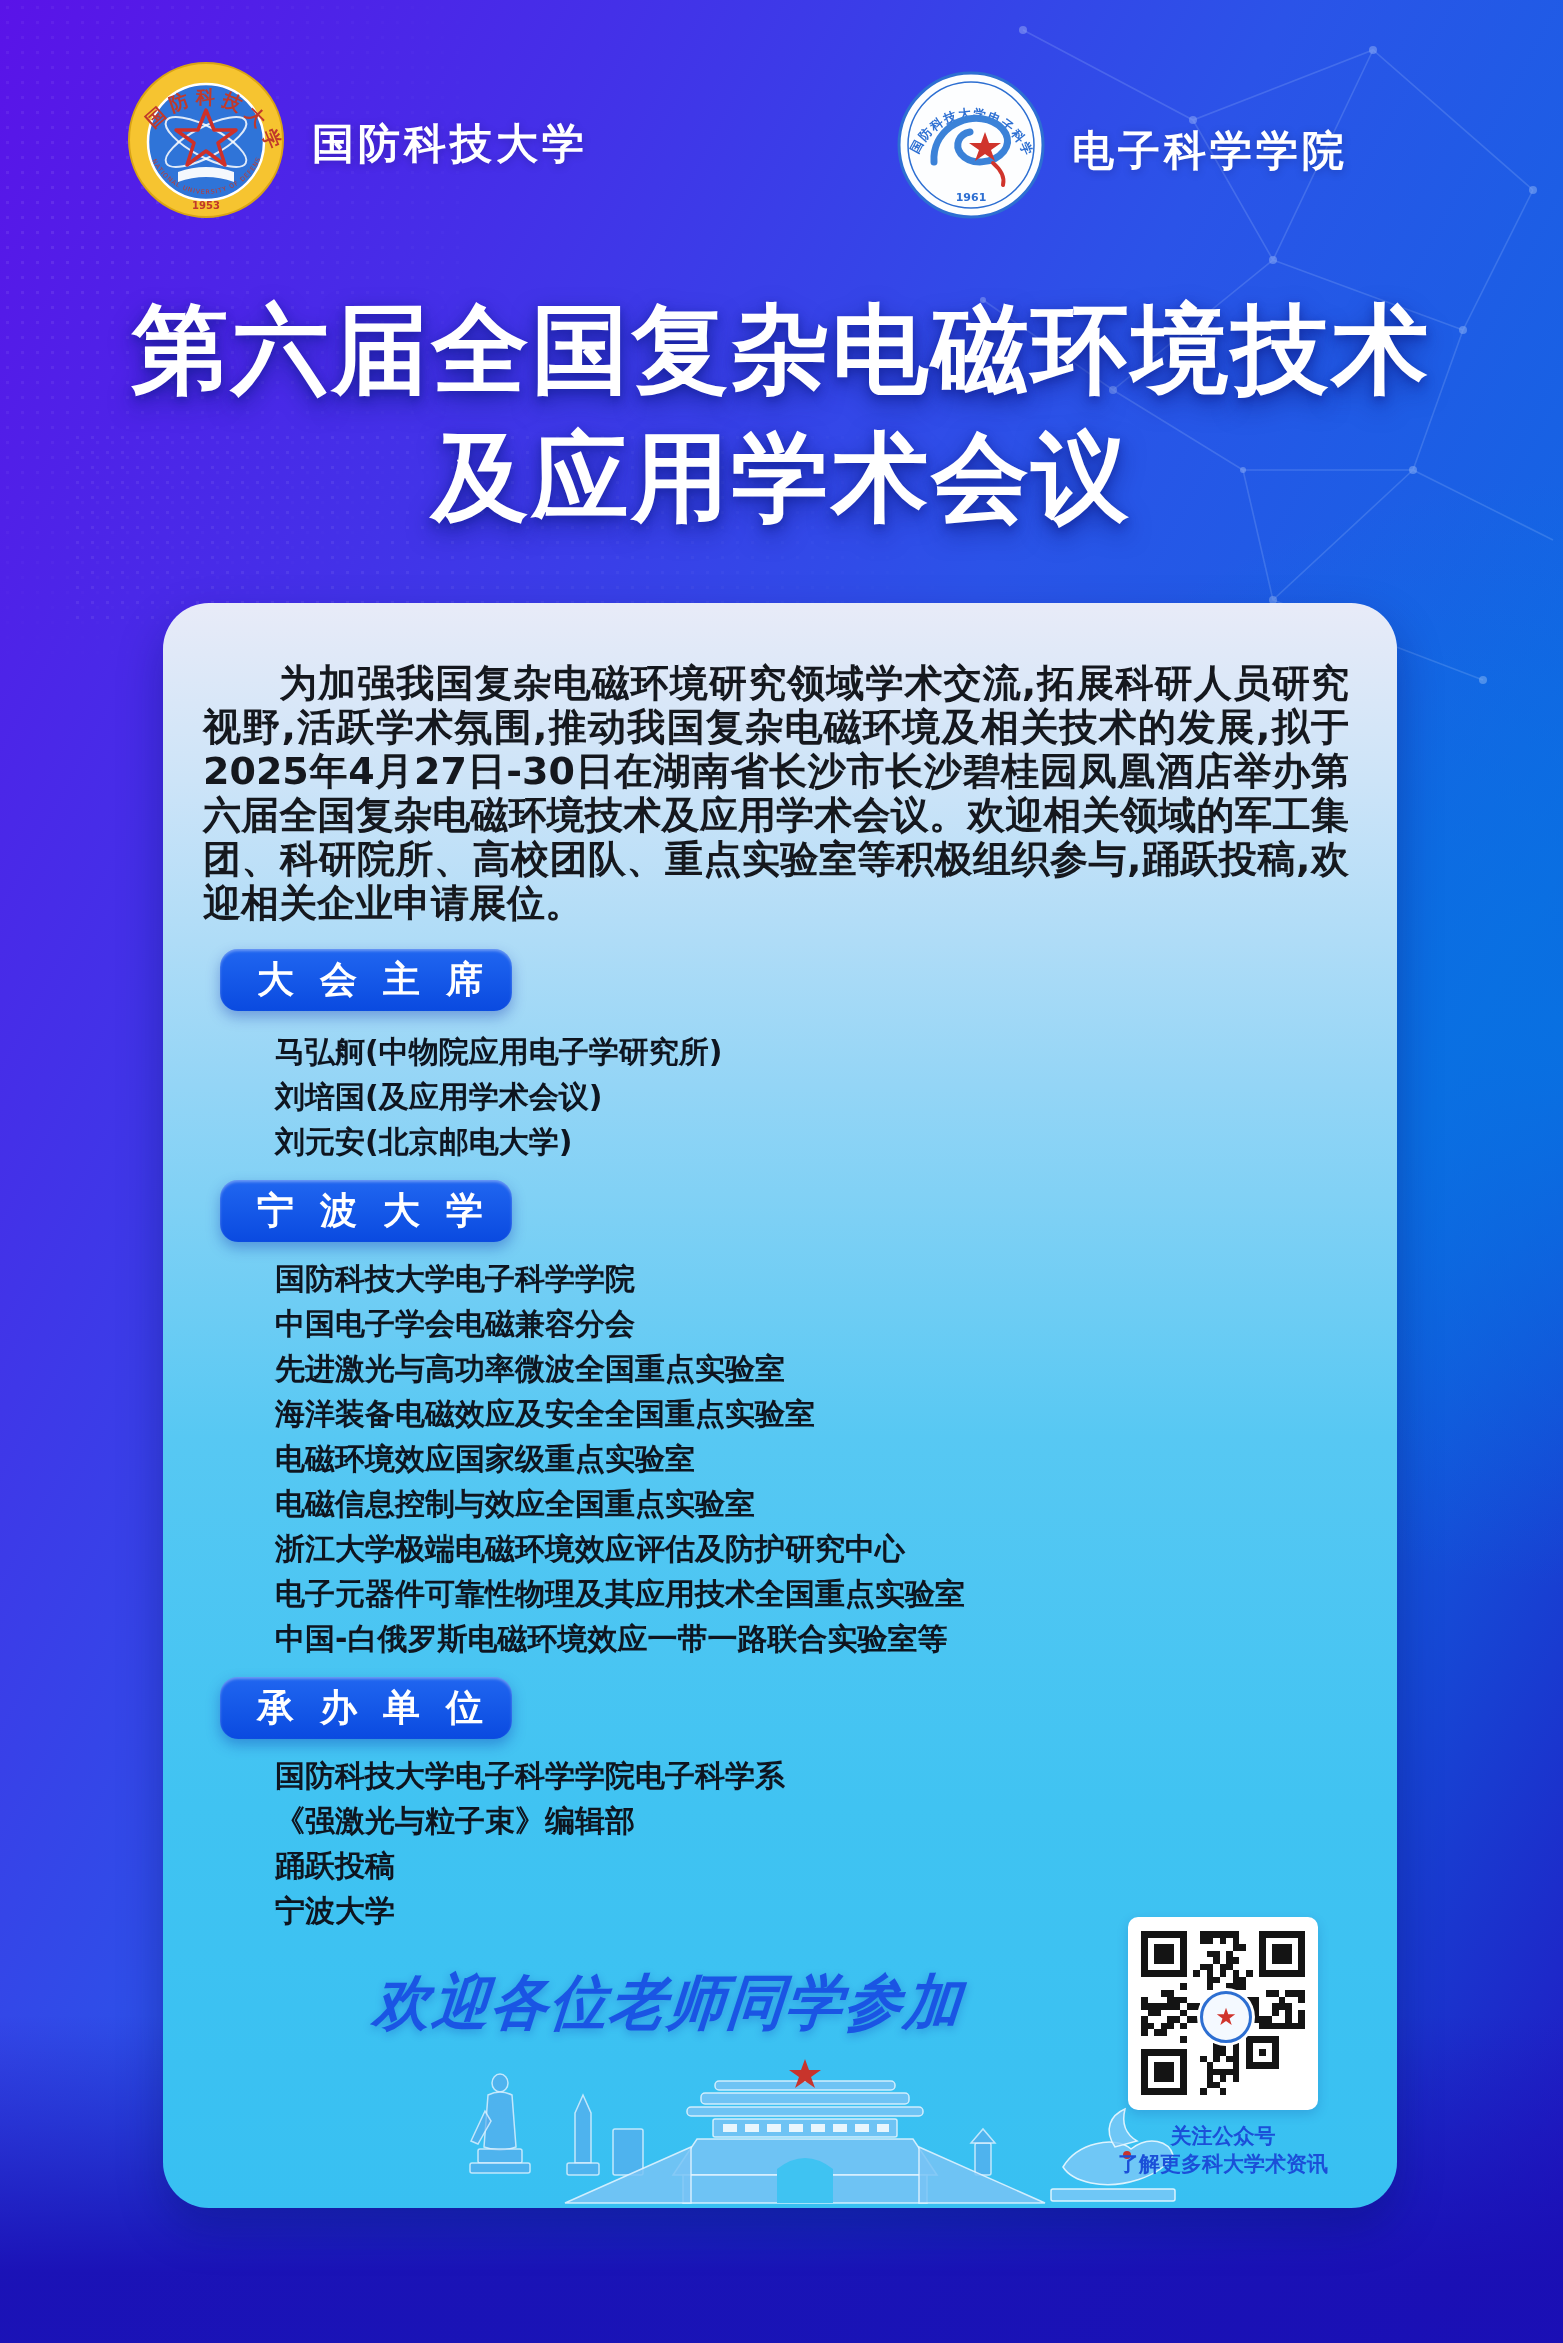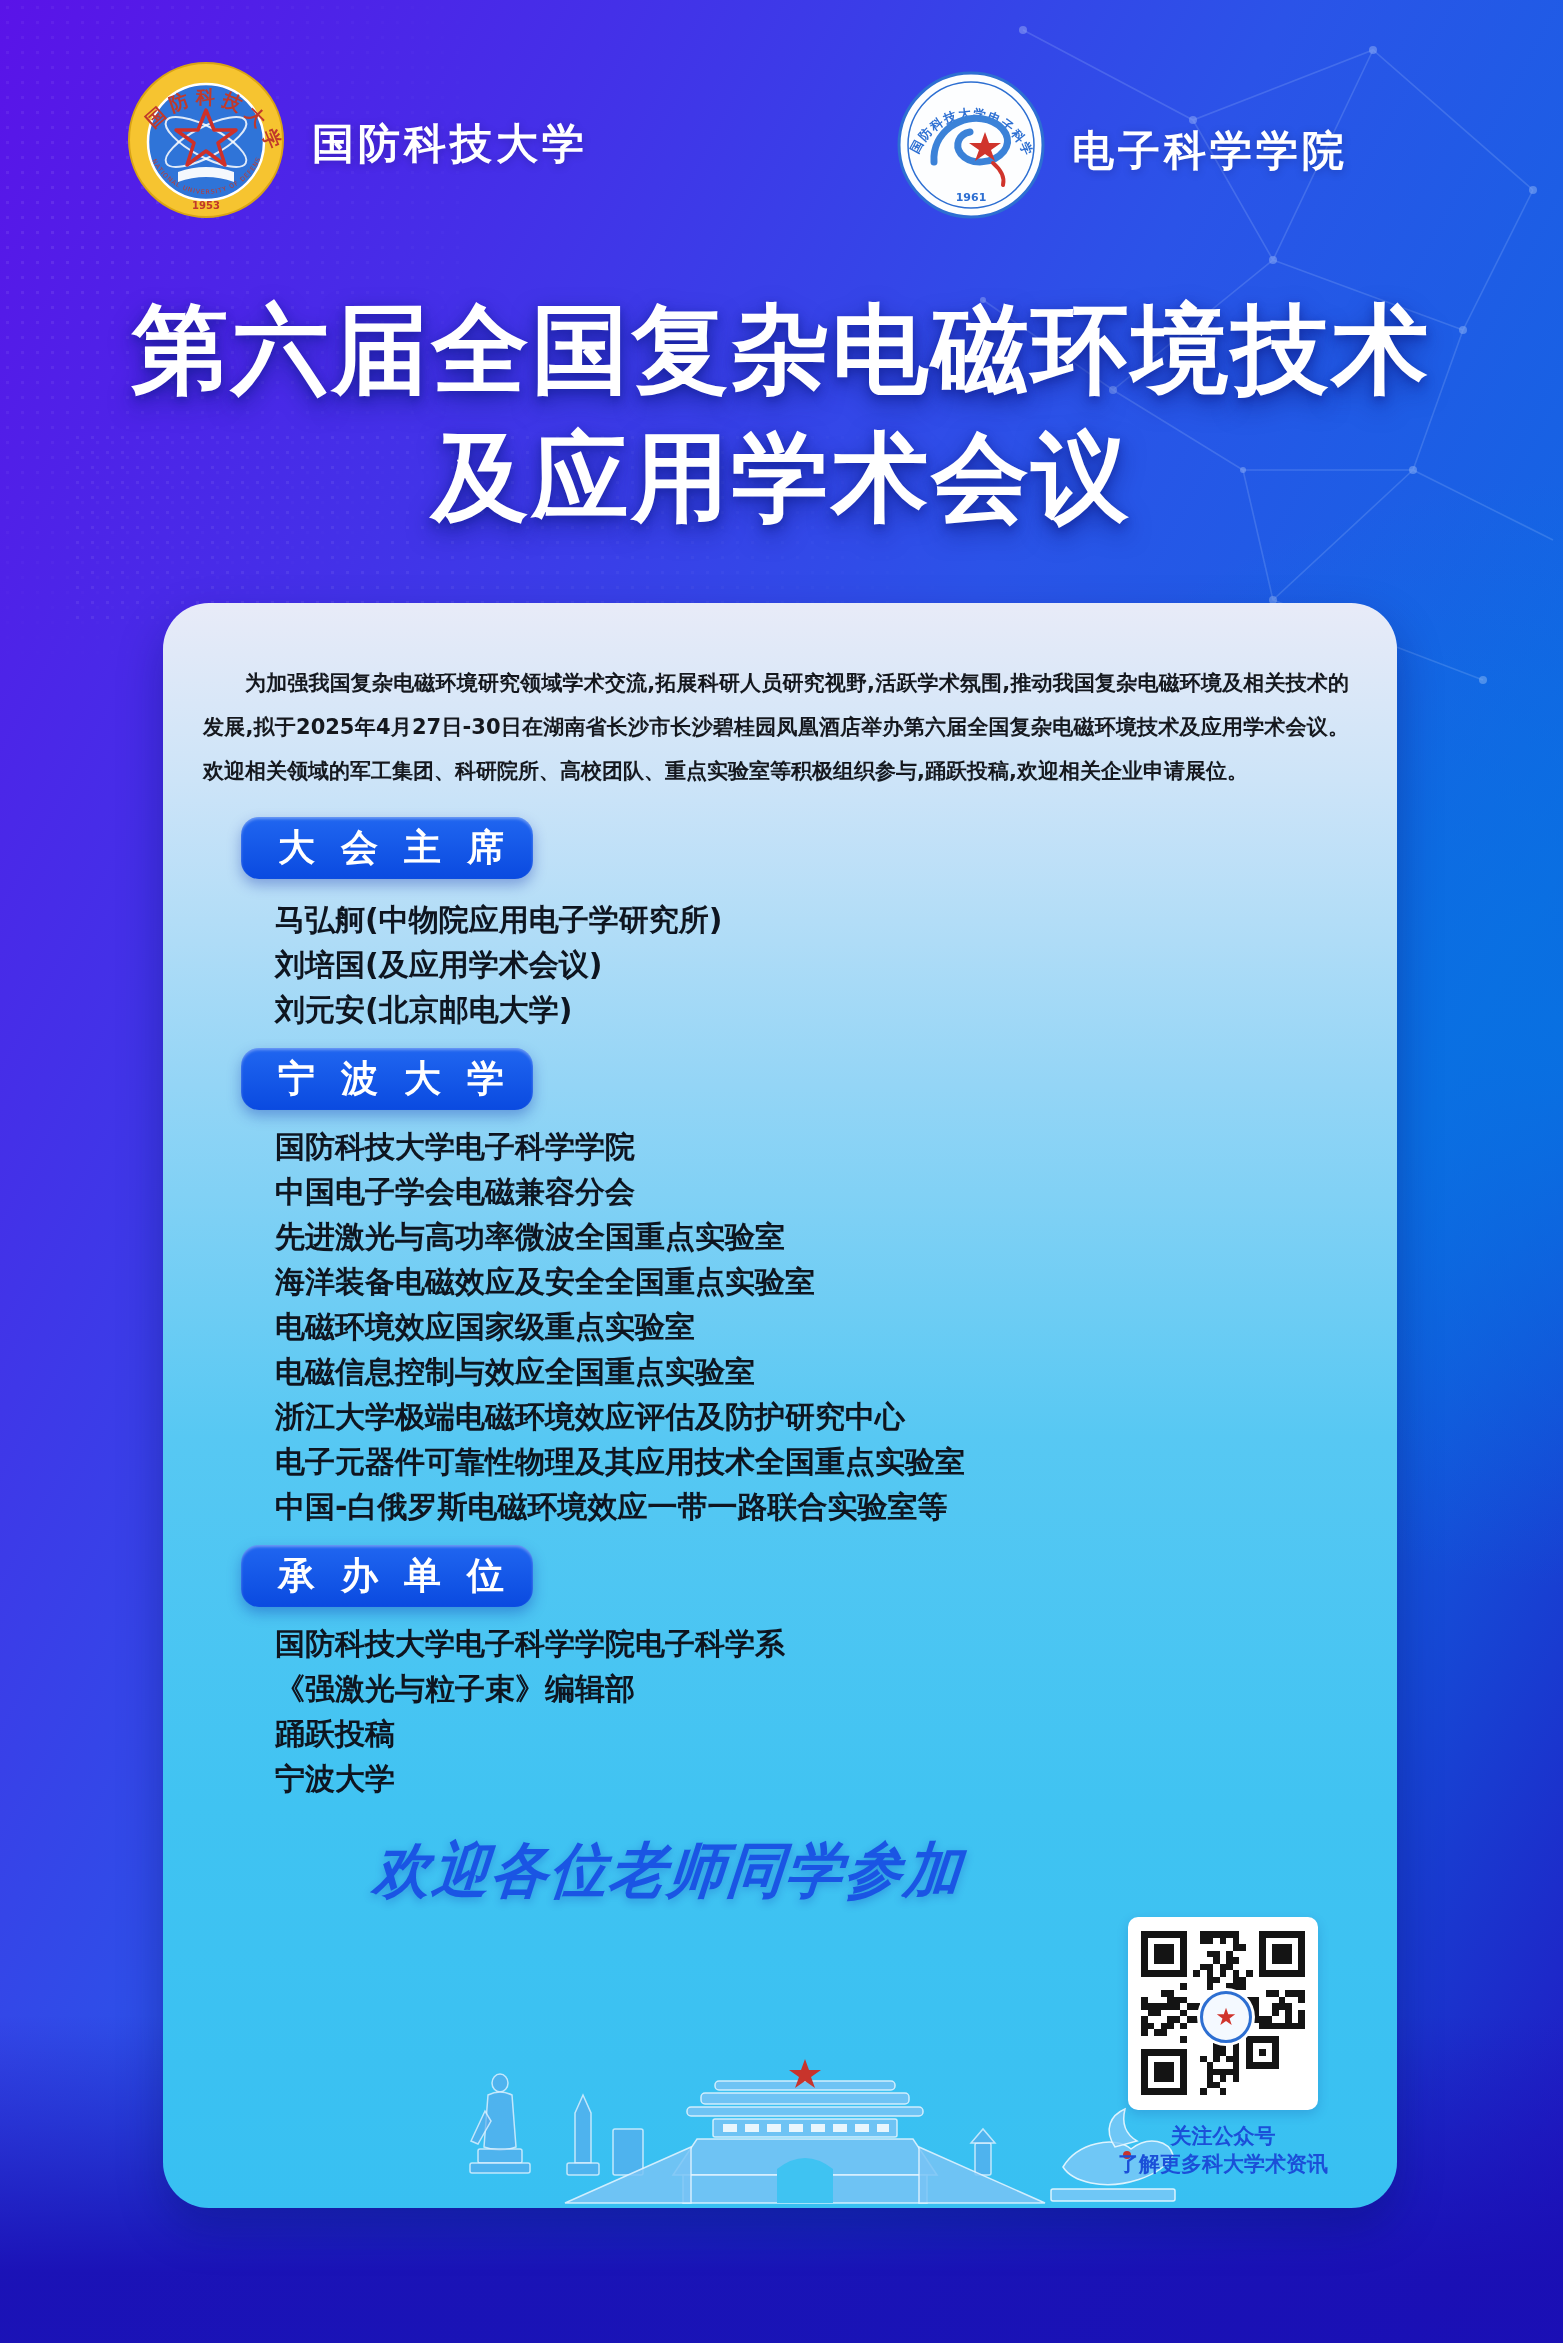--- a/index.html
+++ b/index.html
@@ -26,23 +26,23 @@
   .org-name{color:#ffffff;font-size:42px;font-weight:700;letter-spacing:4px;padding-top:12px;
     text-shadow:0 2px 8px rgba(0,10,60,.25);}
 
   .title{position:absolute;left:0;right:0;top:286px;text-align:center;color:#ffffff;font-weight:900;}
   .title-line{font-size:97px;line-height:1.32;letter-spacing:3px;
     text-shadow:0 10px 24px rgba(10,25,130,.60), 0 4px 10px rgba(10,25,130,.45);}
 
   .card{position:absolute;left:163px;top:603px;width:1234px;height:1605px;border-radius:46px;
     background:linear-gradient(180deg,#e8ebf8 0%,#cde4f8 11%,#94d5f6 30%,#57c8f3 52%,#40c3f2 75%,#38c0f2 100%);
     box-shadow:0 20px 44px rgba(8,16,110,.38);}
-  .intro{margin:58px 48px 0 40px;font-size:21px;line-height:44px;font-weight:700;color:#15181e;
+  .intro{margin:58px 48px 0 40px;font-size:38px;line-height:44px;font-weight:700;color:#15181e;
     text-align:justify;text-indent:2em;}
-  .pill{margin:24px 0 0 78px;width:292px;height:62px;border-radius:18px;
+  .pill{margin:24px 0 0 57px;width:292px;height:62px;border-radius:18px;
     background:linear-gradient(180deg,#2066f0,#0a4ae0);
     box-shadow:0 6px 14px rgba(8,40,170,.35), inset 0 2px 3px rgba(255,255,255,.35);
     display:flex;align-items:center;justify-content:center;
     color:#ffffff;font-size:37px;font-weight:700;letter-spacing:26px;padding-left:34px;box-sizing:border-box;}
   .pill-2{margin-top:16px;}
   .roster{margin:18px 0 0 112px;padding:0;list-style:none;font-size:30px;line-height:45px;
     font-weight:600;color:#0e1520;}
   .roster-tight{margin-top:14px;}
   .welcome{position:relative;margin:30px 0 0 45px;width:920px;text-align:center;
     font-size:60px;font-weight:900;font-style:italic;color:#1a55e4;letter-spacing:2px;

